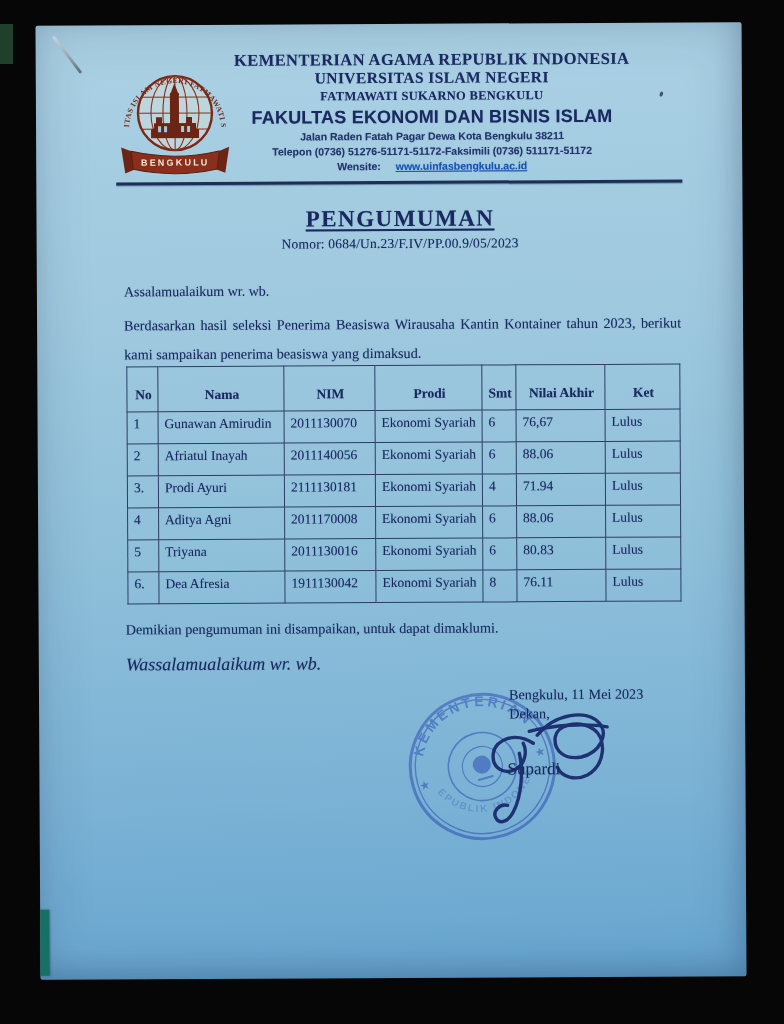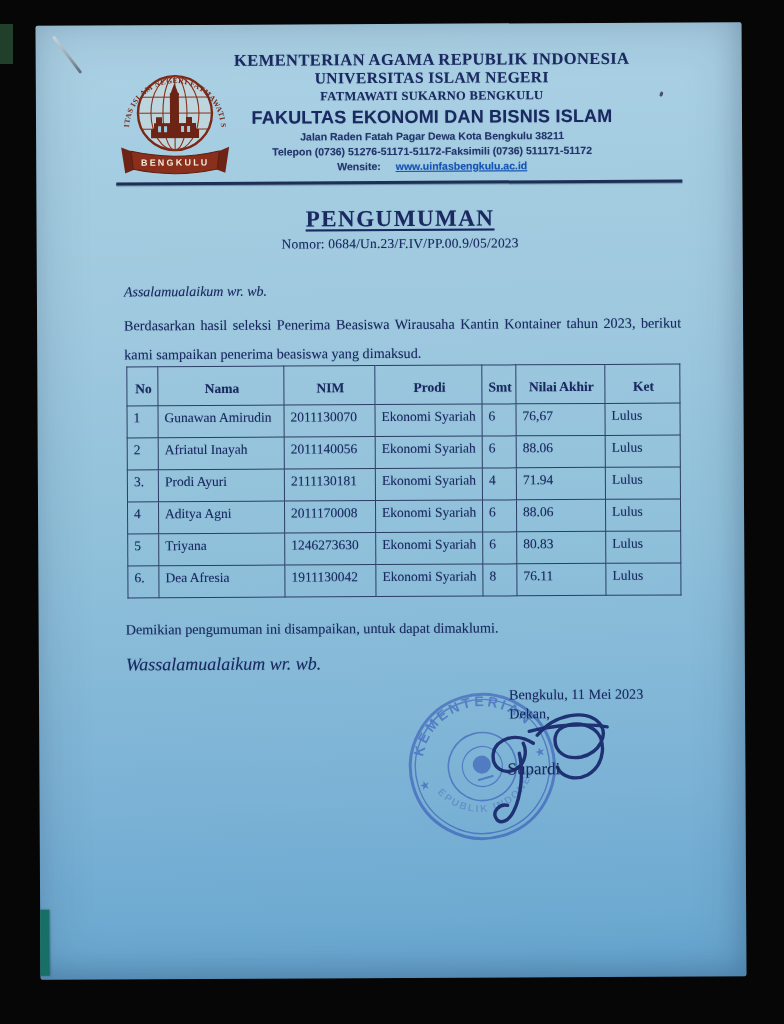--- a/index.html
+++ b/index.html
@@ -29,29 +29,29 @@
   .h-addr,.h-phone,.h-web{font-family:"Liberation Sans",sans-serif;font-size:10.5px;font-weight:bold;color:#23356b;margin-top:2.5px;}
   .h-web a,.h-weburl{color:#1155bb;text-decoration:underline;margin-left:12px;}
   .rule{position:absolute;left:80px;top:157px;width:566px;height:3px;background:#1d2f55;box-shadow:0 1px 1px rgba(20,40,80,.4);}
 
   
   .title-block{position:absolute;left:87px;top:182px;width:553px;text-align:center;}
   .title-main{font-size:23px;font-weight:bold;letter-spacing:1.5px;text-decoration:underline;text-decoration-thickness:2px;text-underline-offset:3px;}
   .title-no{font-size:13.5px;margin-top:4px;letter-spacing:.2px;}
 
   
-  .salutation{position:absolute;left:87px;top:259px;font-style:italic;font-size:14px;}
+  .salutation{position:absolute;left:87px;top:259px;font-size:14px;}
   .para{position:absolute;left:87px;top:286px;width:557px;font-size:14.2px;text-align:justify;line-height:2.05;}
   .closing{position:absolute;left:87px;top:596px;font-size:14.2px;}
   .wassalam{position:absolute;left:87px;top:629px;font-style:italic;font-size:18px;}
 
   
   table.recip{position:absolute;left:89px;top:341px;width:553px;border-collapse:collapse;table-layout:fixed;font-size:13.5px;}
   table.recip th,table.recip td{border:1.4px solid #2c3e66;vertical-align:top;padding:4px 4px 0 6px;overflow:hidden;white-space:nowrap;}
-  table.recip th{height:24px;font-weight:bold;text-align:center;padding-top:14px;}
+  table.recip th{height:24px;font-weight:bold;text-align:center;padding-top:20px;}
   table.recip td{height:27px;}
   td.c-no{text-align:left;padding-left:7px;}
   td.c-smt{text-align:left;padding-left:9px;}
   td.c-ket{padding-left:12px;}
 
   
   .sig-block{position:absolute;left:470px;top:662px;font-size:14.2px;line-height:1.35;}
   .stamp{position:absolute;left:363px;top:663px;width:160px;height:160px;opacity:.55;mix-blend-mode:multiply;}
   .autograph{position:absolute;left:398px;top:668px;width:200px;height:150px;}
   .sig-name{position:absolute;left:468px;top:736px;font-size:17px;}
@@ -179,21 +179,21 @@
         <td>Aditya Agni</td>
         <td>2011170008</td>
         <td>Ekonomi Syariah</td>
         <td class="c-smt">6</td>
         <td>88.06</td>
         <td class="c-ket">Lulus</td>
       </tr>
       <tr>
         <td class="c-no">5</td>
         <td>Triyana</td>
-        <td>1246273630</td>
+        <td>2011130016</td>
         <td>Ekonomi Syariah</td>
         <td class="c-smt">6</td>
         <td>80.83</td>
         <td class="c-ket">Lulus</td>
       </tr>
       <tr>
         <td class="c-no">6.</td>
         <td>Dea Afresia</td>
         <td>1911130042</td>
         <td>Ekonomi Syariah</td>

